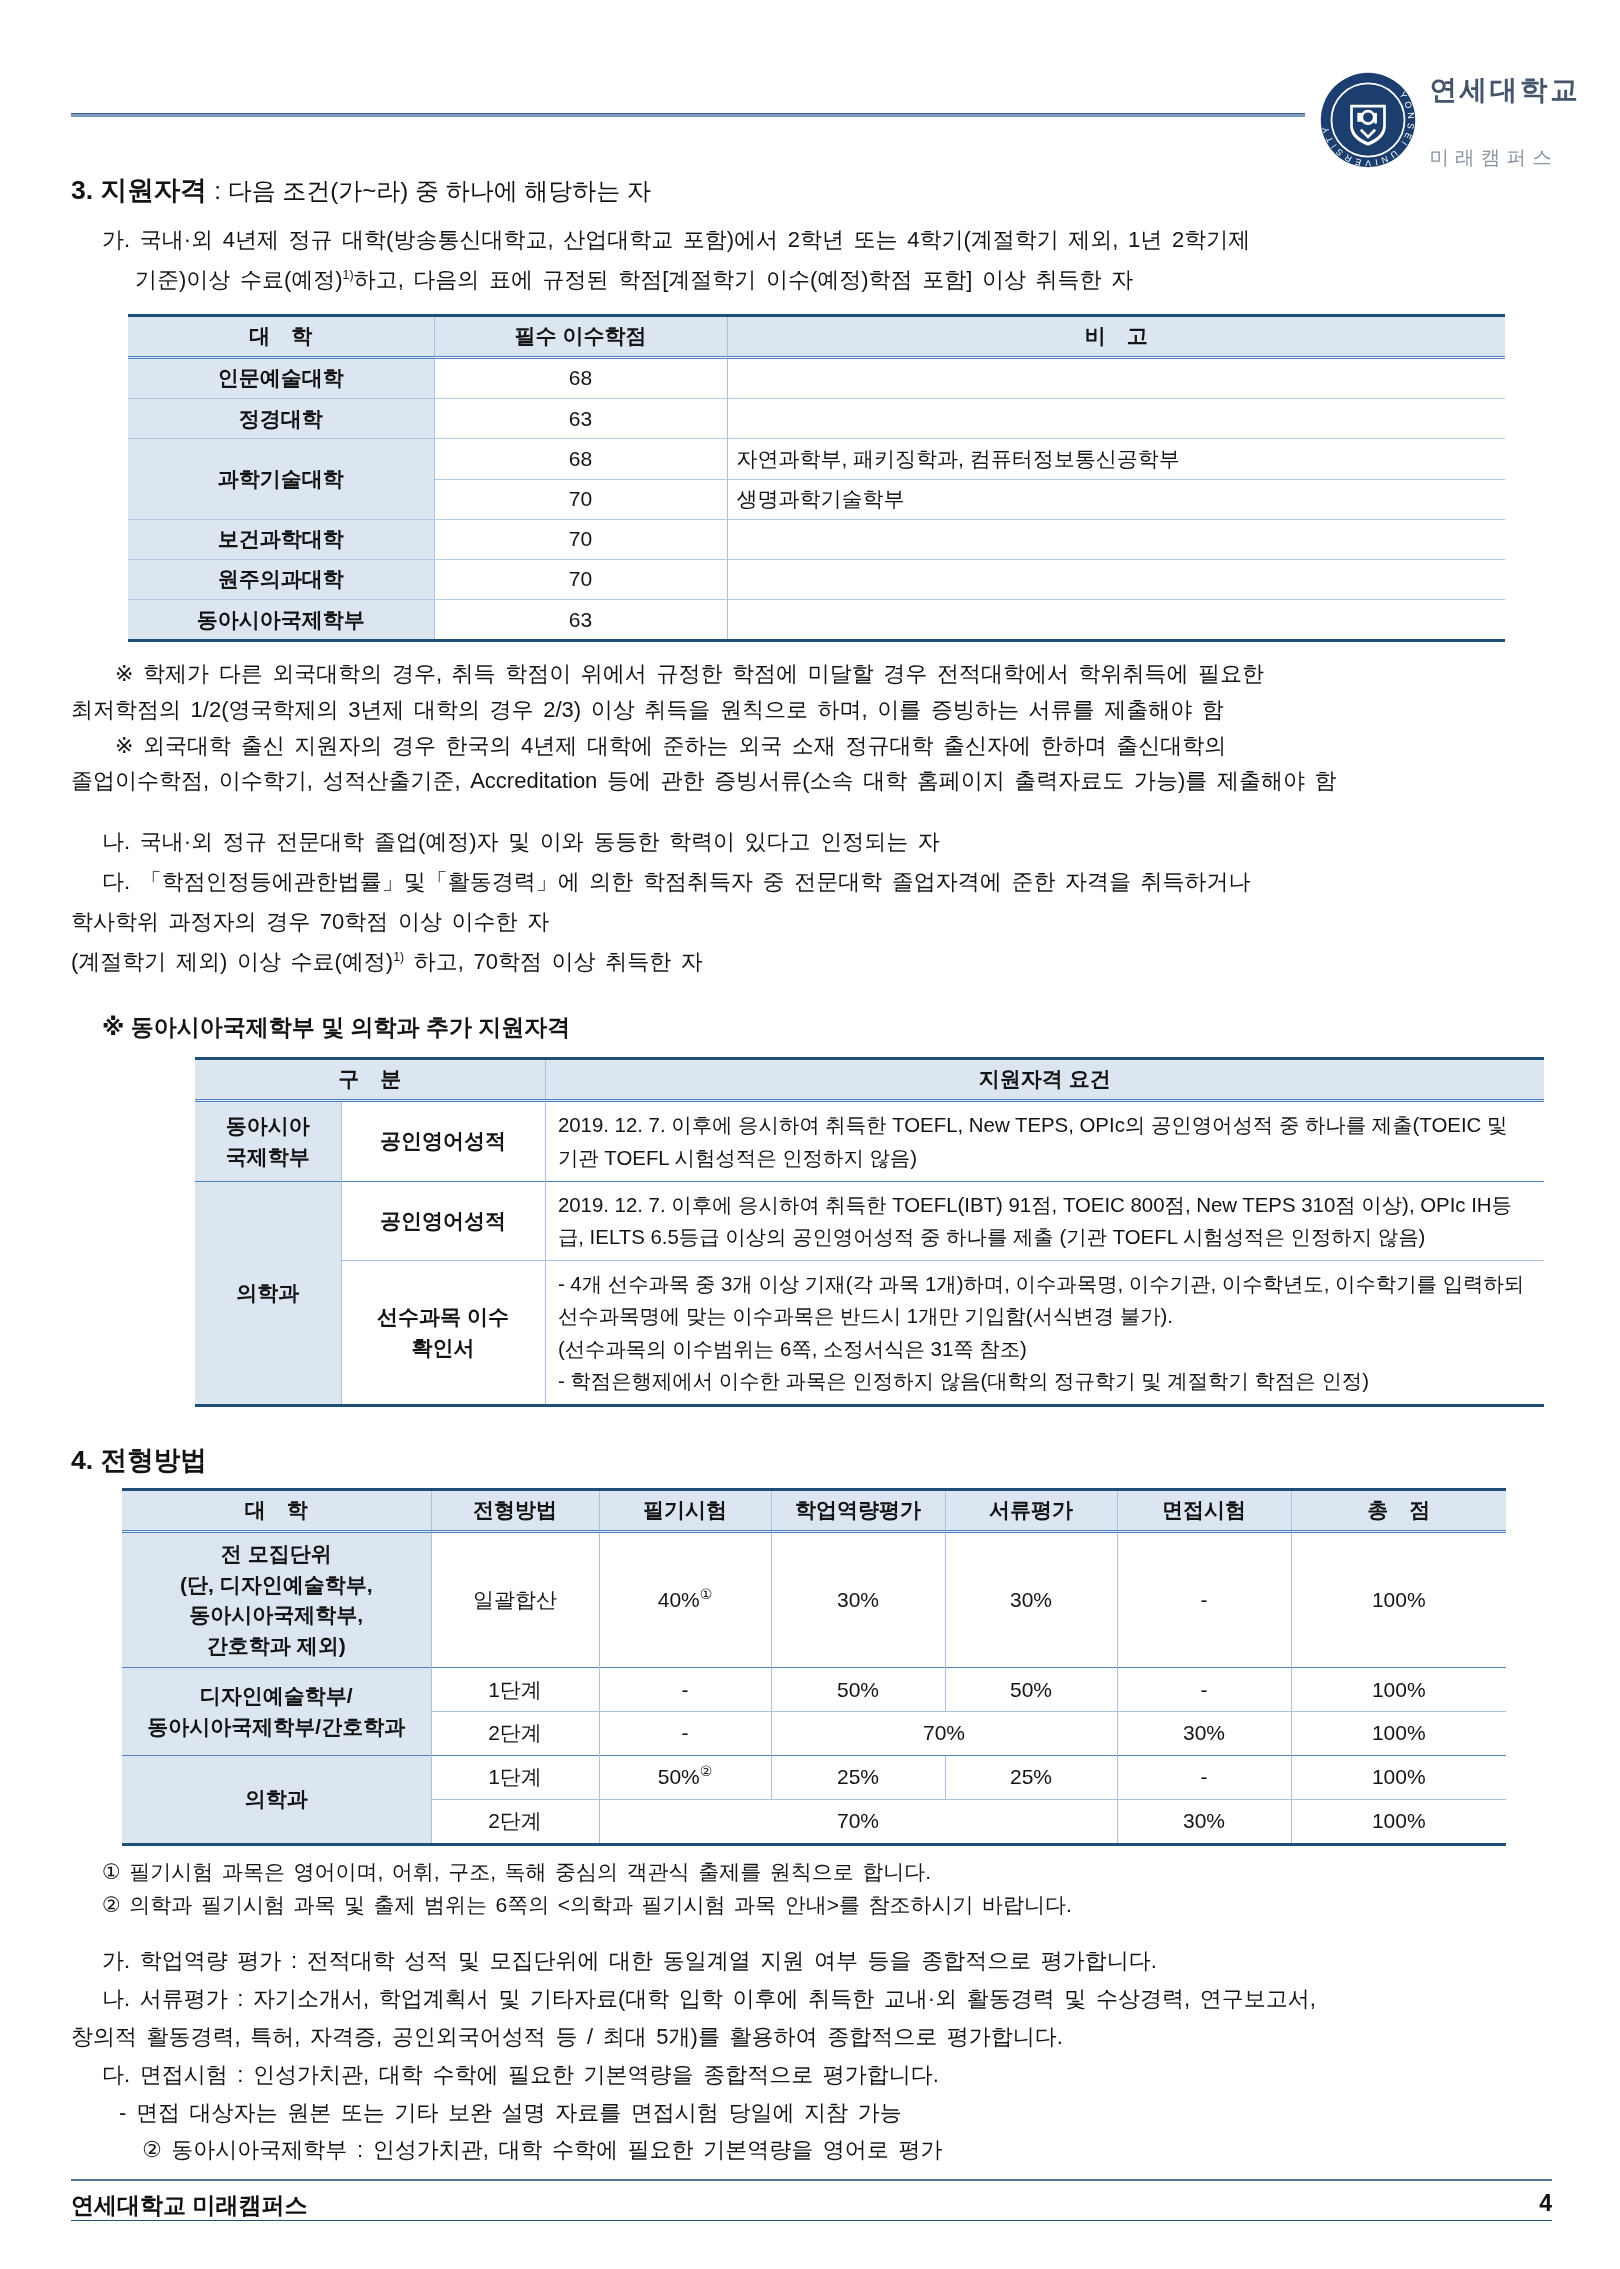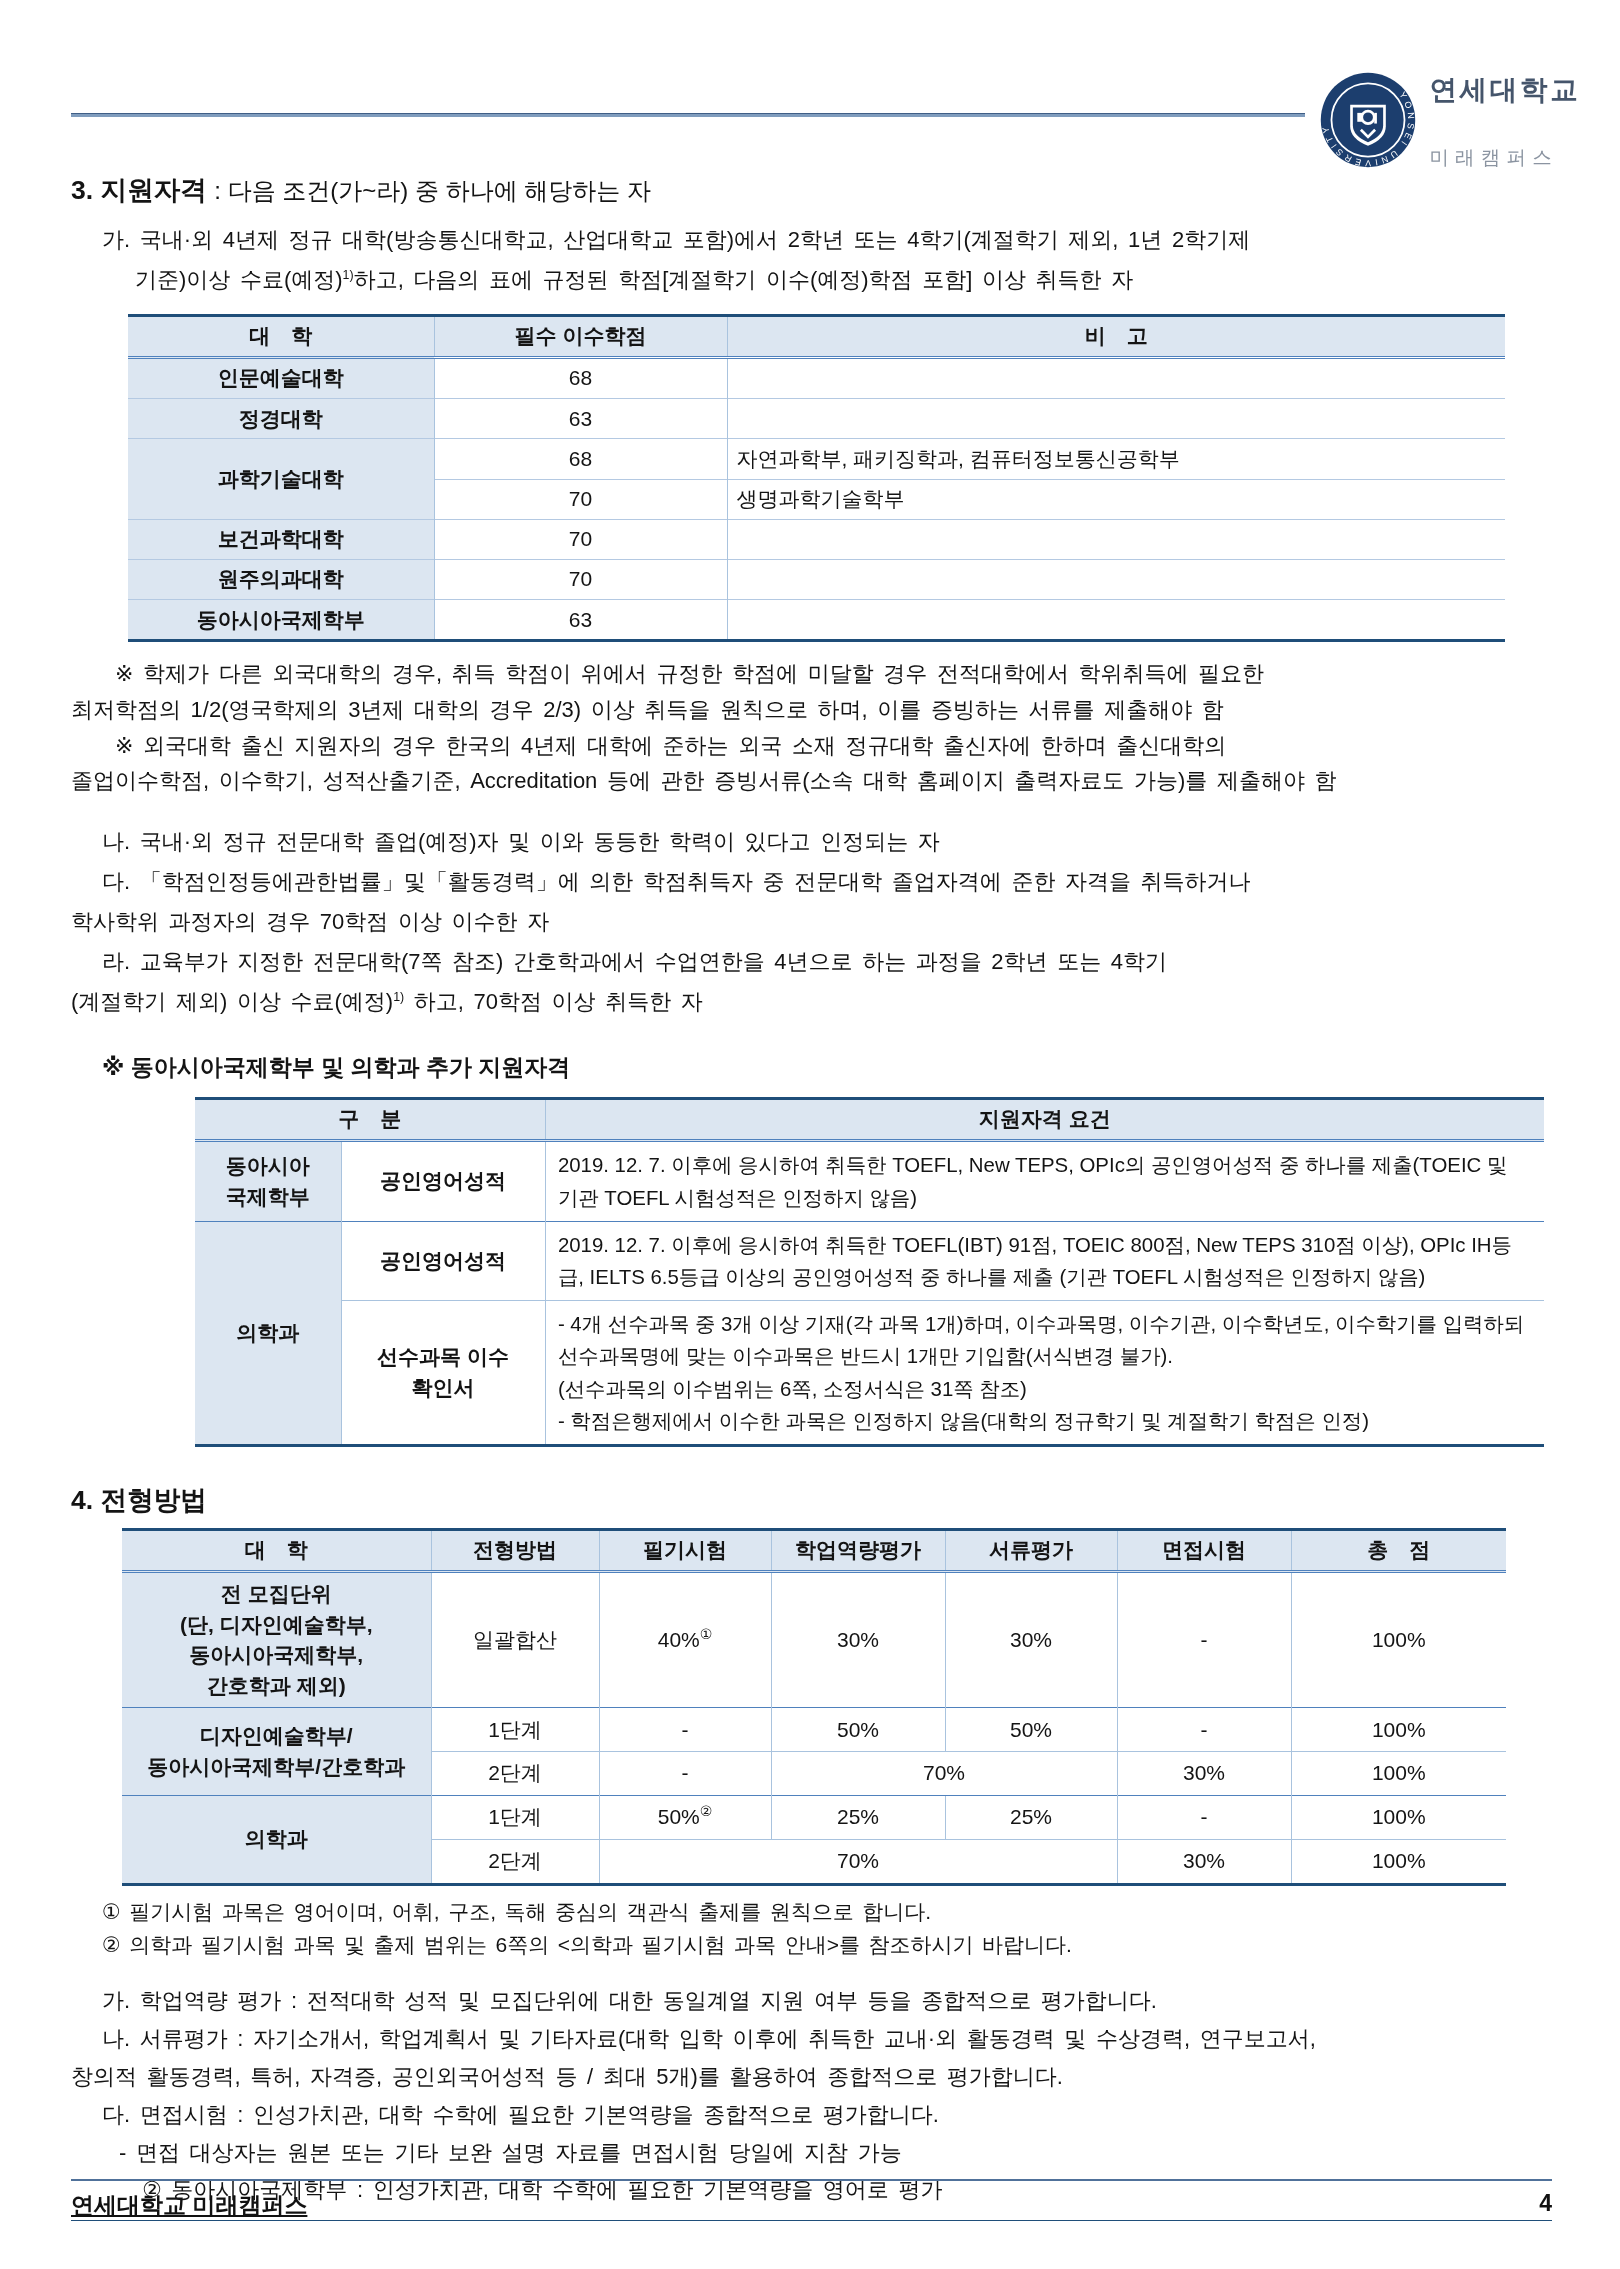--- a/index.html
+++ b/index.html
@@ -47,21 +47,21 @@
   .t-method{width:1383px;margin:10.6px 0 10.6px 51px;}
   .t-method td{padding:6.2px 7px;}
   .h-extra{font-size:23px;font-weight:bold;margin-top:30px;}
   .notenum{font-size:21px;line-height:1.55;word-spacing:2.7px;}
   .s4items{margin-top:21px;}
   .s4items .bodyline{line-height:1.72;}
   
   .footer{position:absolute;left:71px;top:2179px;width:1481px;
     border-top:2.7px solid #50719a;box-shadow:0 -0.9px 0 #1f4e79 inset;padding-top:8.9px;
     display:flex;justify-content:space-between;align-items:flex-start;}
-  .footer .brand{font-size:23px;font-weight:bold;color:#111;text-decoration:underline;}
+  .footer .brand{font-size:23px;font-weight:bold;color:#111;}
   .footer .pageno{font-size:23px;font-weight:bold;color:#111;}
 </style>
 </head>
 <body>
 
 <div class="header-rule"></div>
 
 <div class="logo">
   <span>
     <svg width="98" height="98" viewBox="0 0 110 110">
@@ -152,21 +152,20 @@
   <div class="bodyline ml50" style="line-height:1.62">※ 학제가 다른 외국대학의 경우, 취득 학점이 위에서 규정한 학점에 미달할 경우 전적대학에서 학위취득에 필요한</div>
   <div class="bodyline ml78" style="line-height:1.62">최저학점의 1/2(영국학제의 3년제 대학의 경우 2/3) 이상 취득을 원칙으로 하며, 이를 증빙하는 서류를 제출해야 함</div>
   <div class="bodyline ml50" style="line-height:1.62">※ 외국대학 출신 지원자의 경우 한국의 4년제 대학에 준하는 외국 소재 정규대학 출신자에 한하며 출신대학의</div>
   <div class="bodyline ml78" style="line-height:1.62">졸업이수학점, 이수학기, 성적산출기준, Accreditation 등에 관한 증빙서류(소속 대학 홈페이지 출력자료도 가능)를 제출해야 함</div>
 
   <div style="height:23px"></div>
 
   <div class="bodyline ml35">나. 국내·외 정규 전문대학 졸업(예정)자 및 이와 동등한 학력이 있다고 인정되는 자</div>
   <div class="bodyline ml35">다. 「학점인정등에관한법률」및「활동경력」에 의한 학점취득자 중 전문대학 졸업자격에 준한 자격을 취득하거나</div>
   <div class="bodyline ml78">학사학위 과정자의 경우 70학점 이상 이수한 자</div>
-  <div class="bodyline ml35">라. 교육부가 지정한 전문대학(7쪽 참조) 간호학과에서 수업연한을 4년으로 하는 과정을 2학년 또는 4학기</div>
   <div class="bodyline ml78">
     <span>(계절학기 제외) 이상 수료(예정)</span><sup class="fn">1)</sup><span> 하고, 70학점 이상 취득한 자</span>
   </div>
 
   <div class="h-extra ml35">※ 동아시아국제학부 및 의학과 추가 지원자격</div>
 
   <table class="t-extra">
     <colgroup>
         <col style="width:146px">
         <col style="width:204px">

